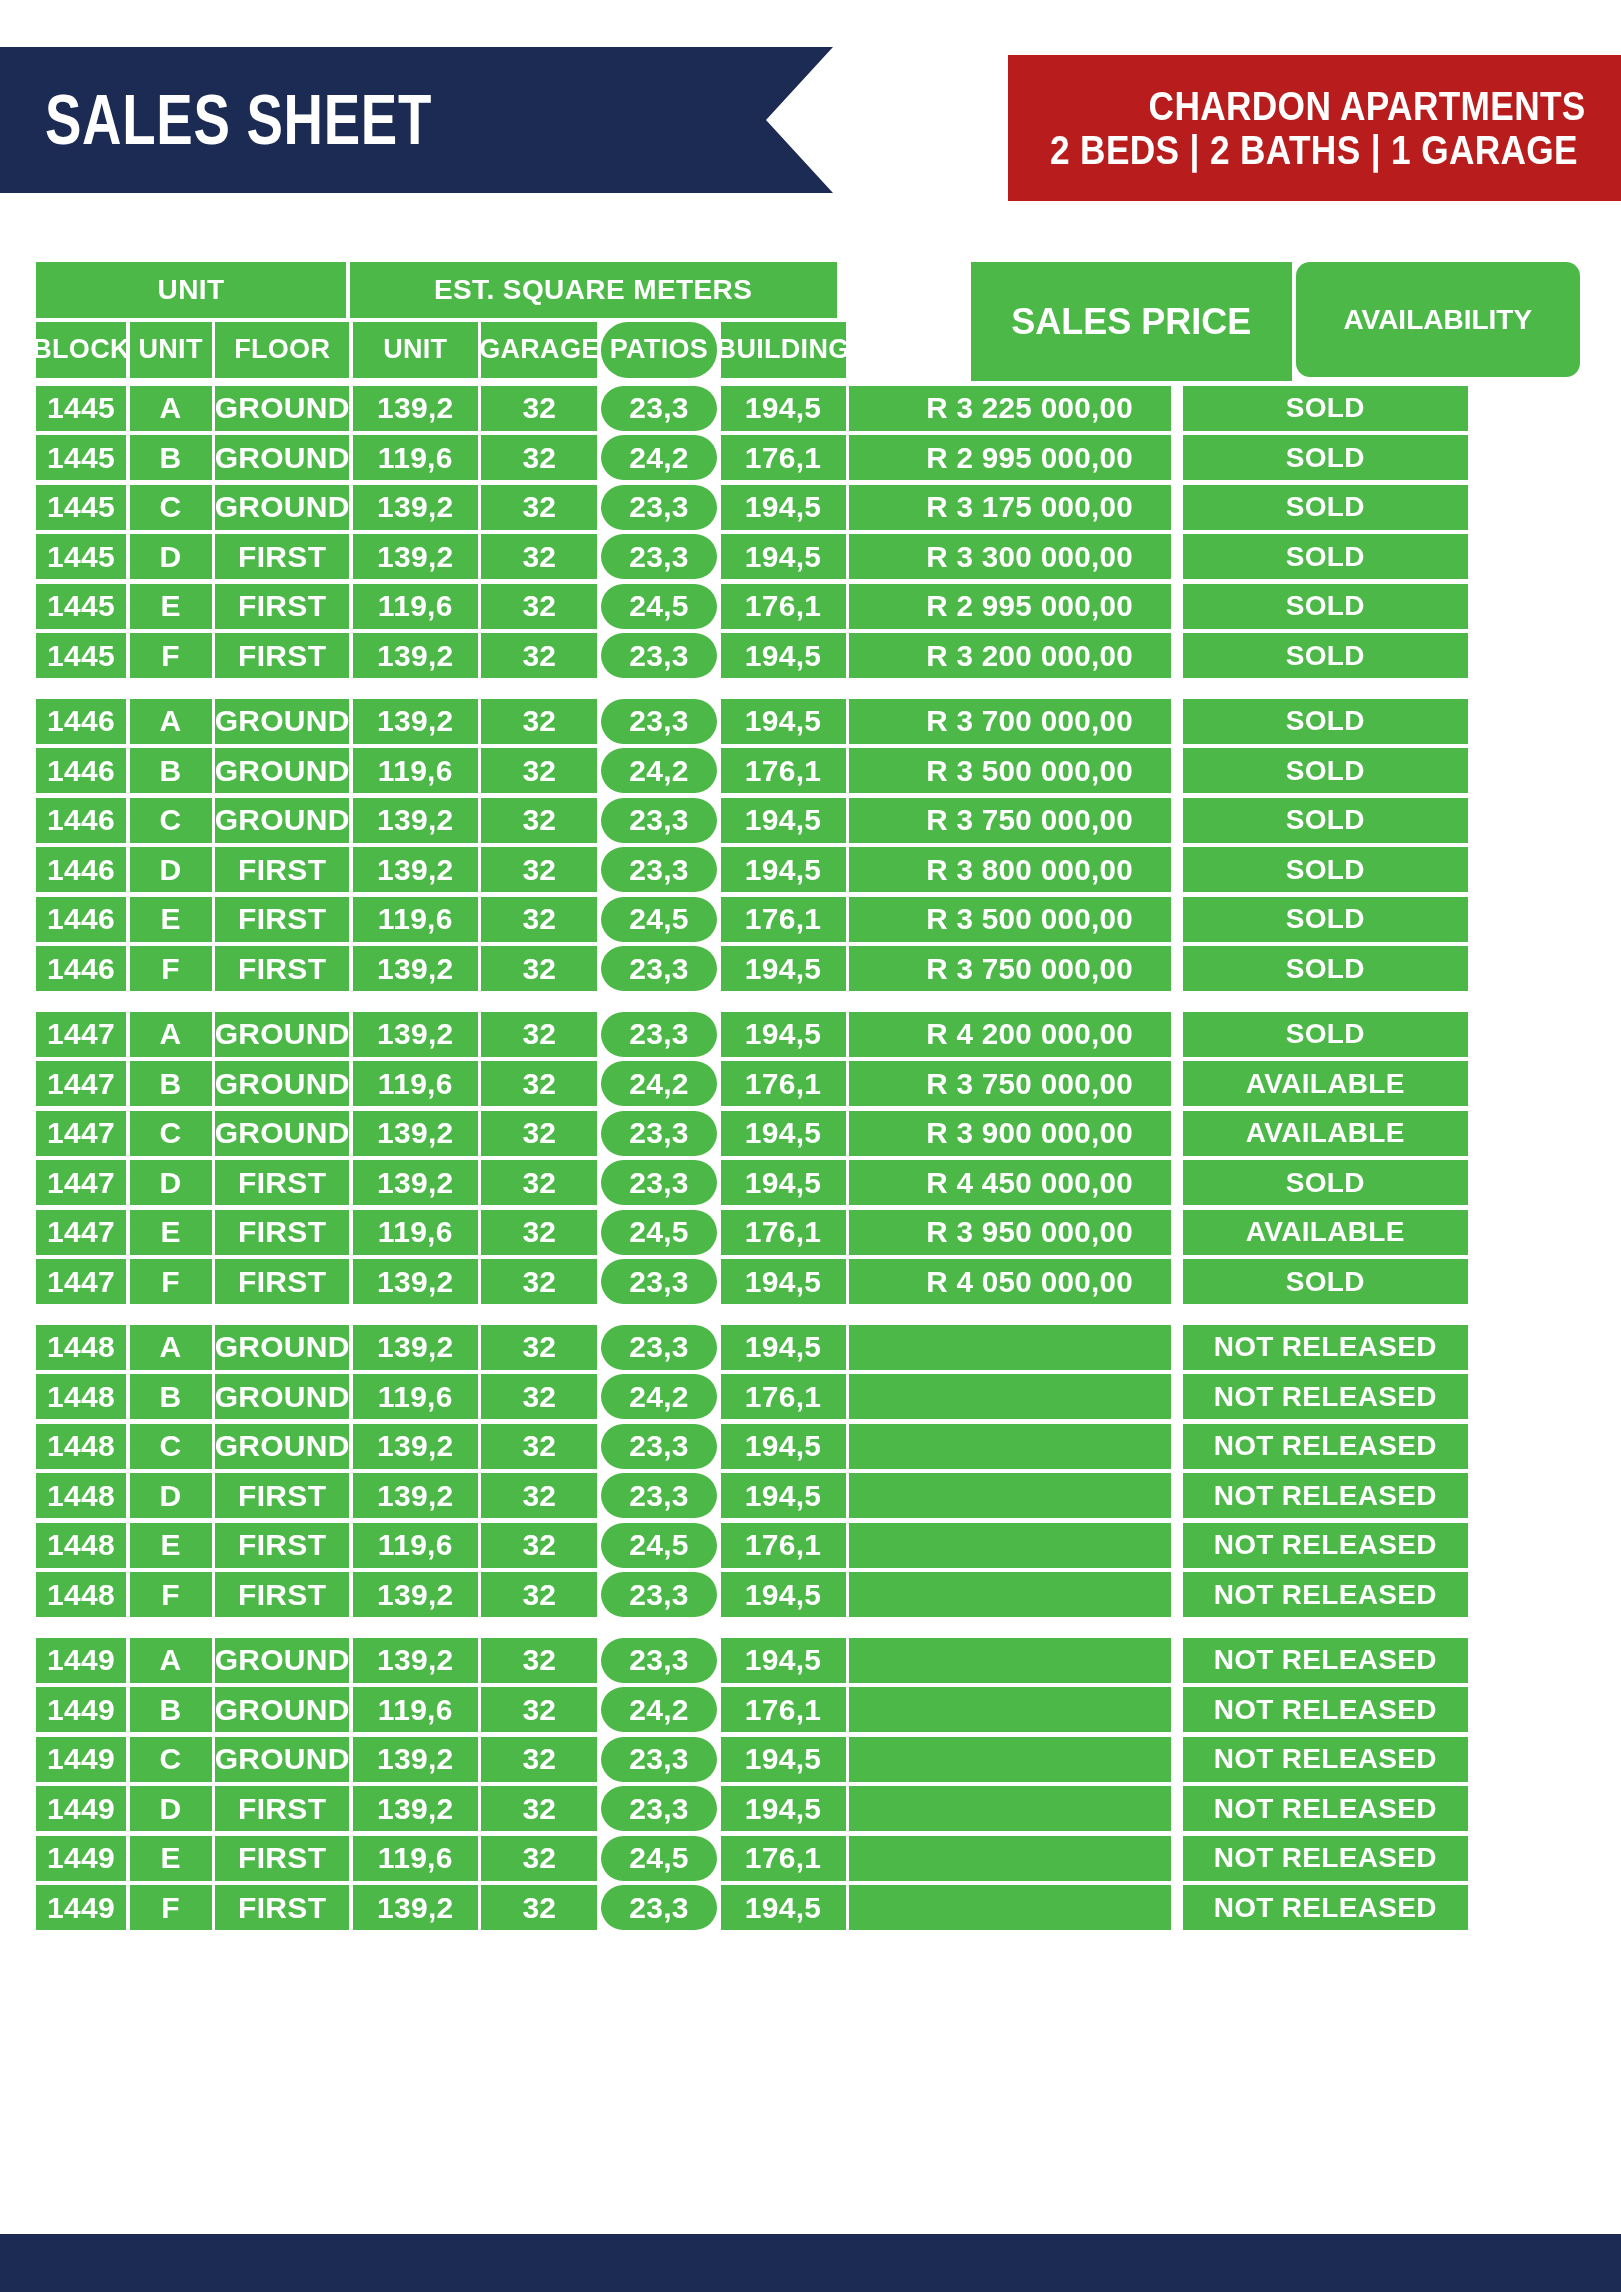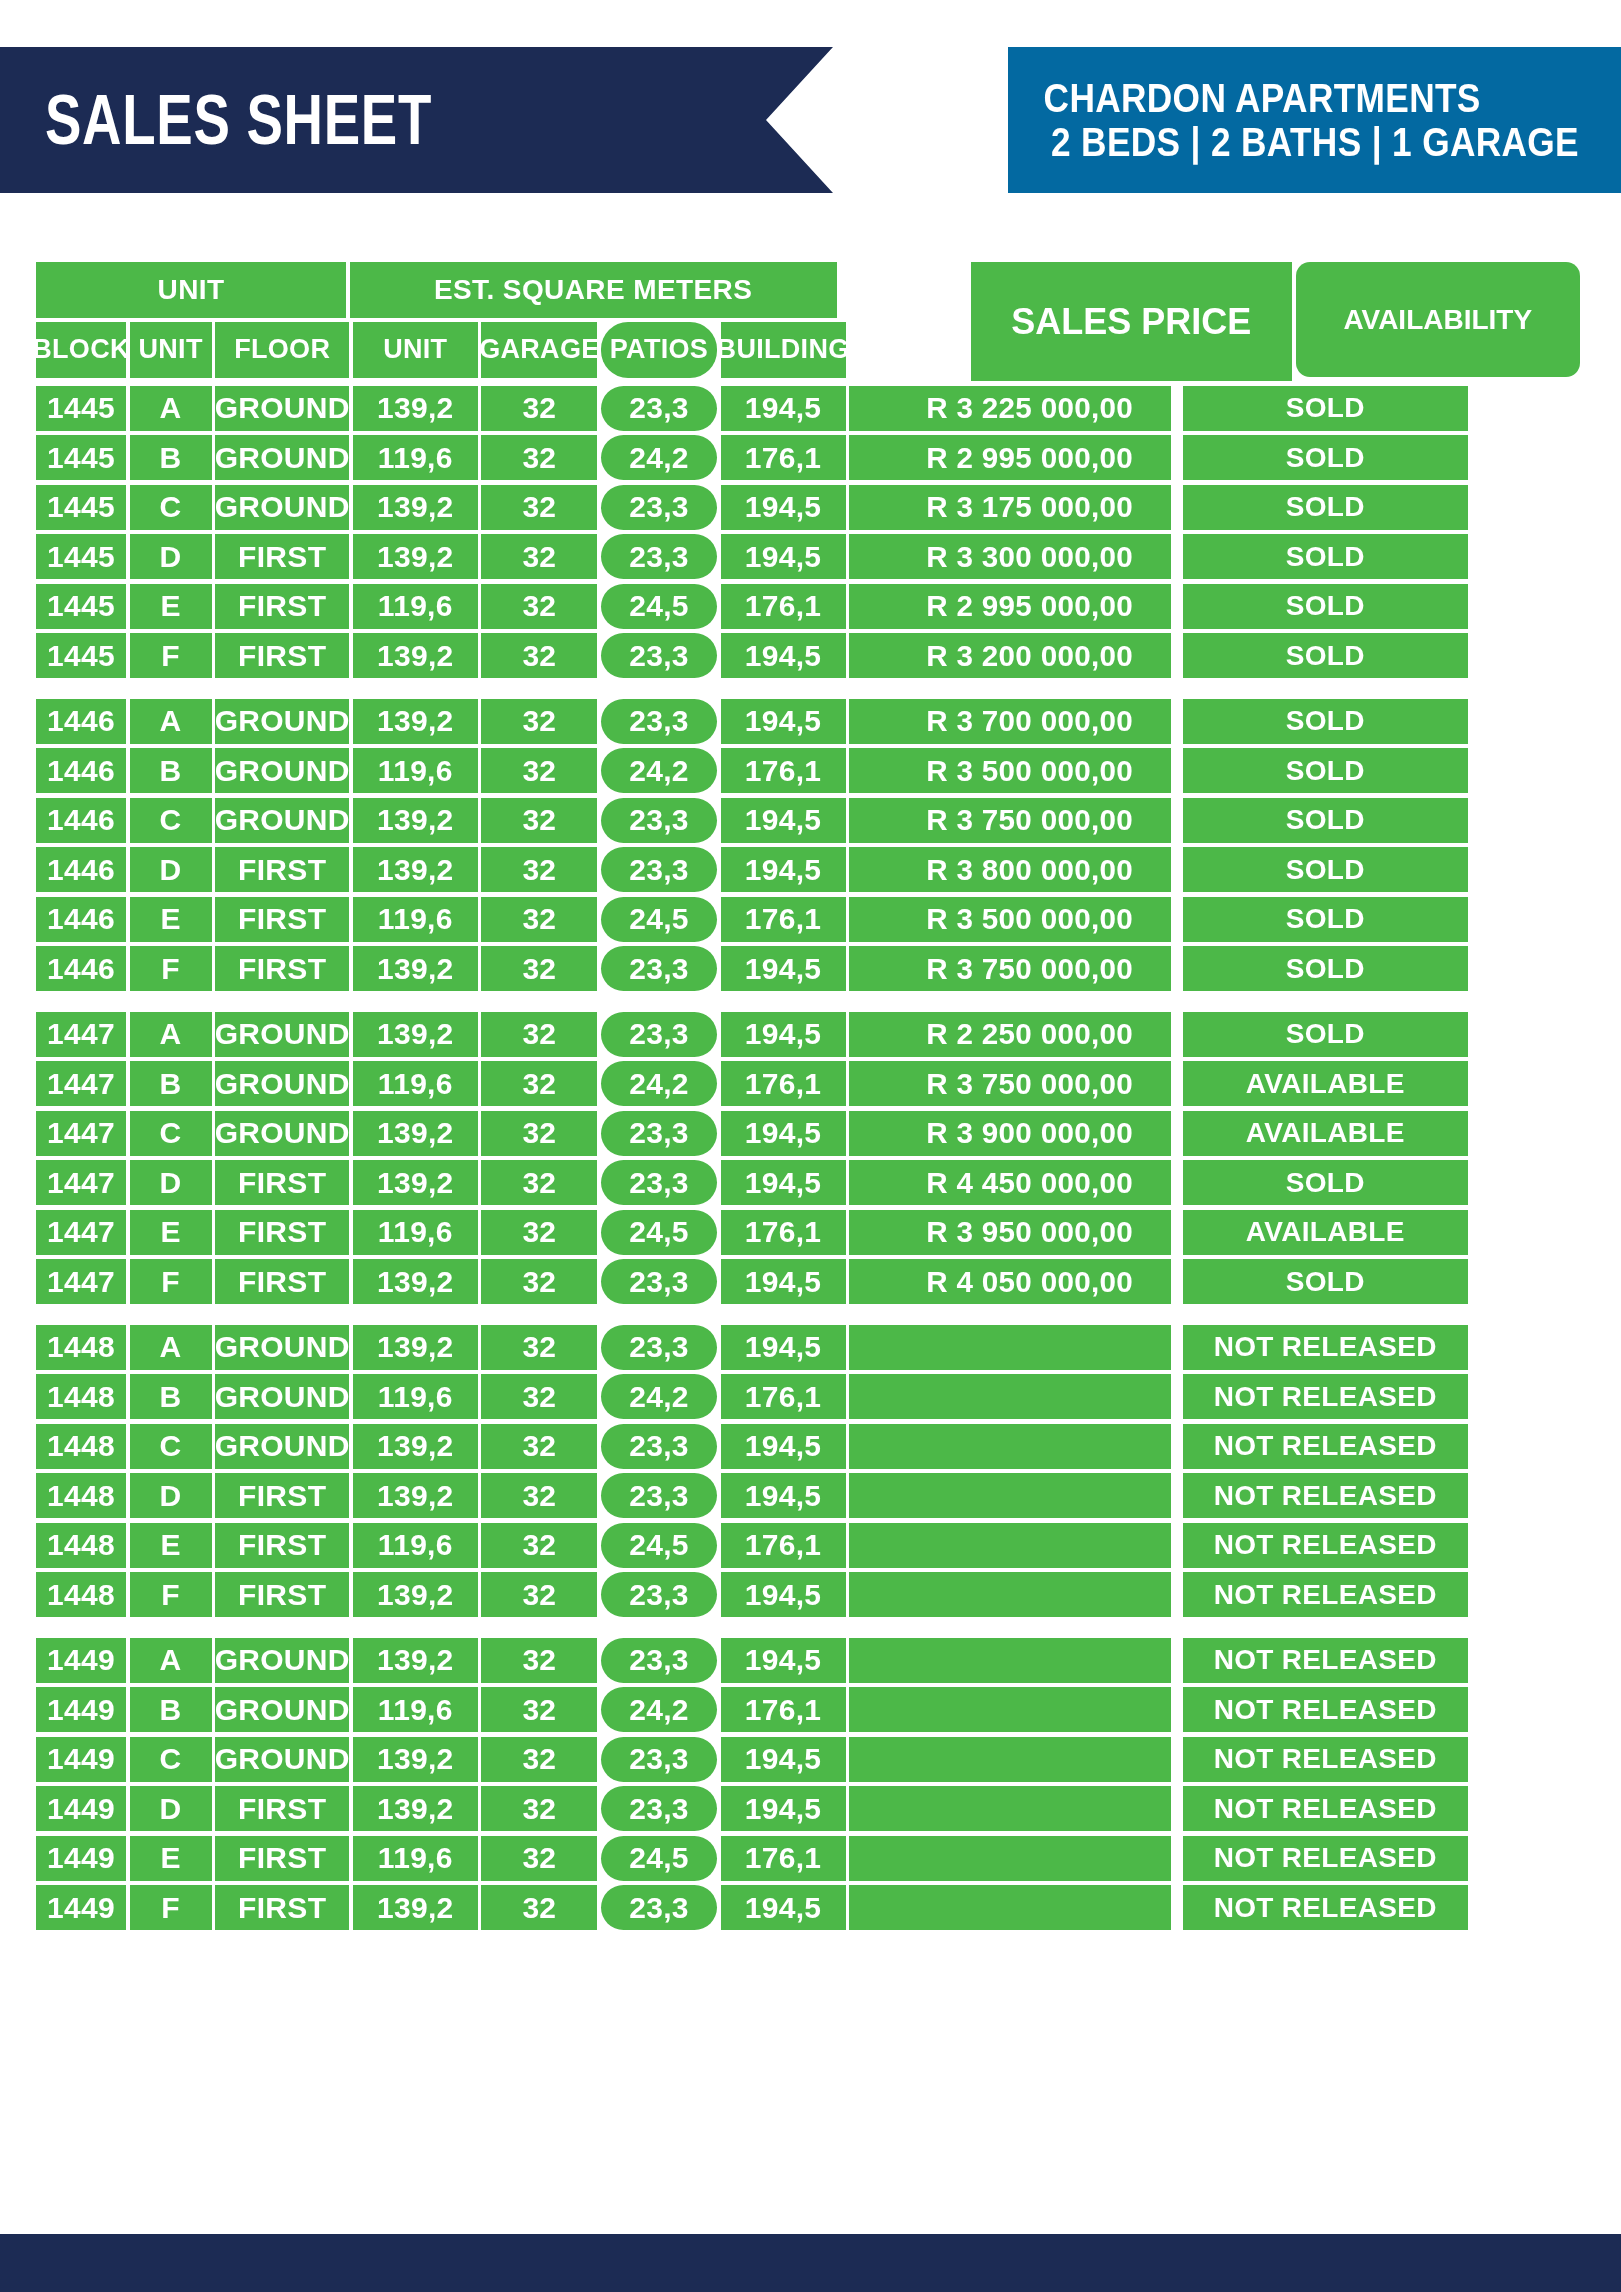--- a/index.html
+++ b/index.html
@@ -43,27 +43,27 @@
     letter-spacing: 0.9px;
     margin-left: 45px;
     line-height: 1;
     transform: scaleX(0.78);
     transform-origin: left center;
     white-space: nowrap;
   }
   .subhead-box {
     position: absolute;
     left: 1008px;
-    top: 0;
+    top: 8px;
     width: 613px;
     height: 146px;
-    background: #0369a1;
+    background: #b91c1c;
     display: flex;
     flex-direction: column;
-    align-items: flex-start;
+    align-items: flex-end;
     justify-content: center;
   }
   .subhead-line {
     color: #ffffff;
     font-size: 41px;
     font-weight: 700;
     letter-spacing: 0.4px;
     line-height: 1.08;
     white-space: nowrap;
     transform: scaleX(0.86);
@@ -438,21 +438,21 @@
         <div class="cell c-floor">GROUND</div>
         <div class="gap"></div>
         <div class="cell c-squnit">139,2</div>
         <div class="gap"></div>
         <div class="cell c-garage">32</div>
         <div class="gap"></div>
         <div class="cell c-patios">23,3</div>
         <div class="gap"></div>
         <div class="cell c-building">194,5</div>
         <div class="gap"></div>
-        <div class="cell c-price">R 2 250 000,00</div>
+        <div class="cell c-price">R 4 200 000,00</div>
         <div class="gap"></div>
         <div class="cell c-avail">SOLD</div>
       </div>
       <div class="row data-row">
         <div class="cell c-block">1447</div>
         <div class="gap"></div>
         <div class="cell c-unit">B</div>
         <div class="gap"></div>
         <div class="cell c-floor">GROUND</div>
         <div class="gap"></div>

